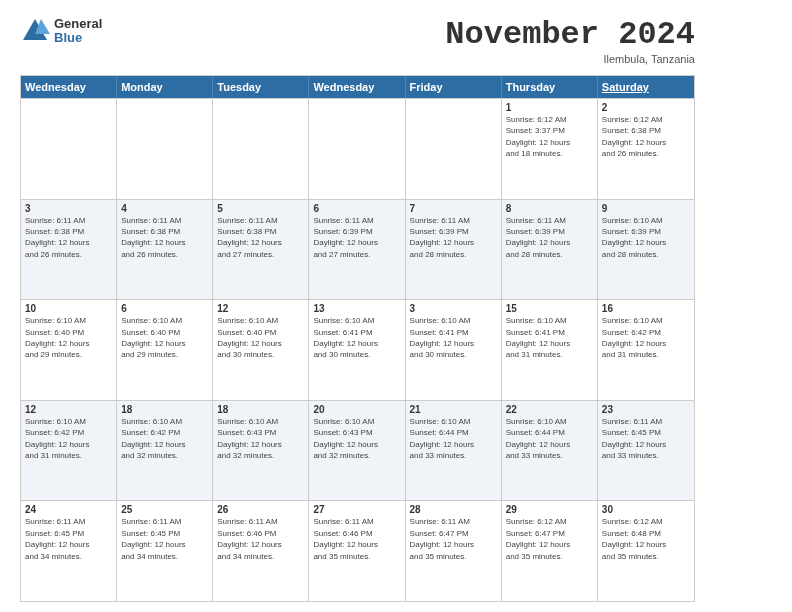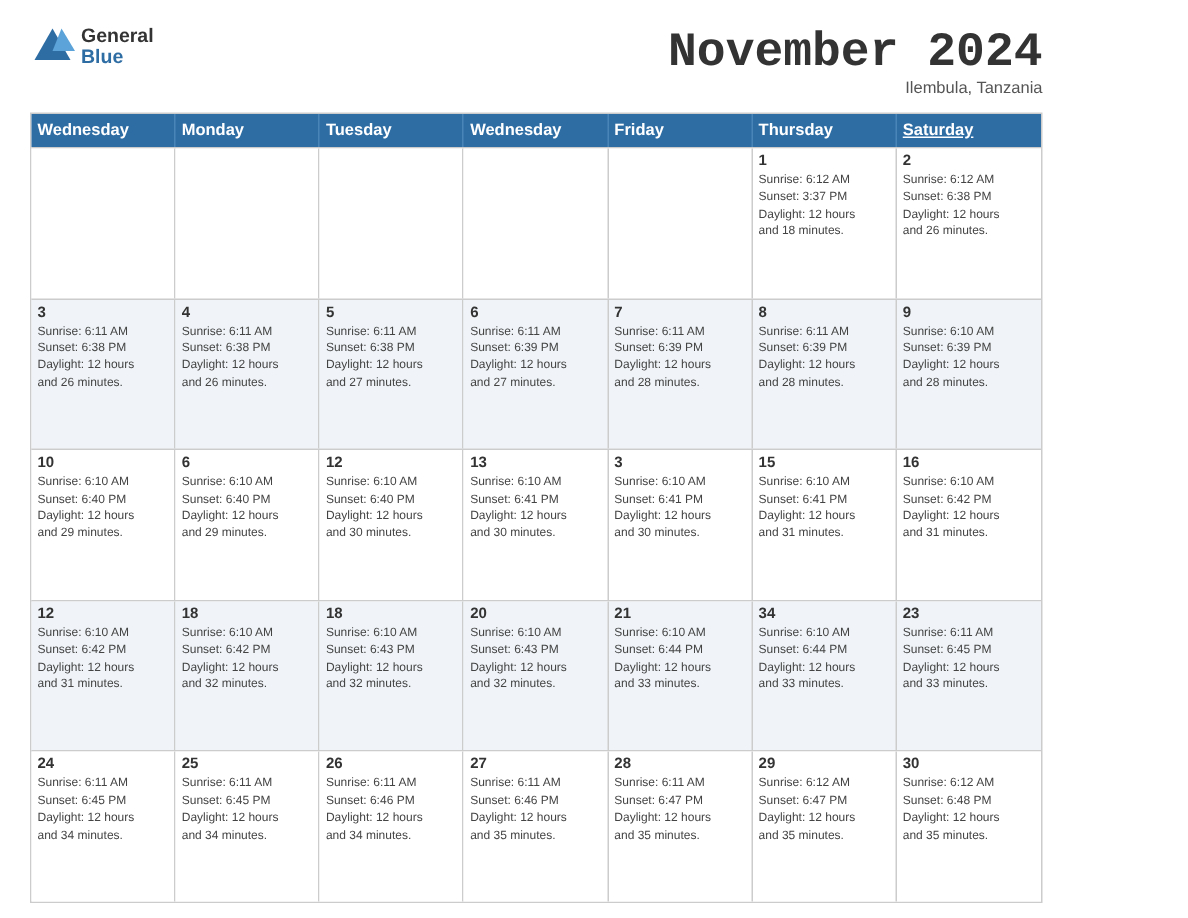--- a/index.html
+++ b/index.html
@@ -296,21 +296,21 @@
             <div class="cell-line">and 32 minutes.</div>
           </div>
           <div class="cal-cell alt-row">
             <div class="day-num">21</div>
             <div class="cell-line">Sunrise: 6:10 AM</div>
             <div class="cell-line">Sunset: 6:44 PM</div>
             <div class="cell-line">Daylight: 12 hours</div>
             <div class="cell-line">and 33 minutes.</div>
           </div>
           <div class="cal-cell alt-row">
-            <div class="day-num">34</div>
+            <div class="day-num">22</div>
             <div class="cell-line">Sunrise: 6:10 AM</div>
             <div class="cell-line">Sunset: 6:44 PM</div>
             <div class="cell-line">Daylight: 12 hours</div>
             <div class="cell-line">and 33 minutes.</div>
           </div>
           <div class="cal-cell alt-row">
             <div class="day-num">23</div>
             <div class="cell-line">Sunrise: 6:11 AM</div>
             <div class="cell-line">Sunset: 6:45 PM</div>
             <div class="cell-line">Daylight: 12 hours</div>

